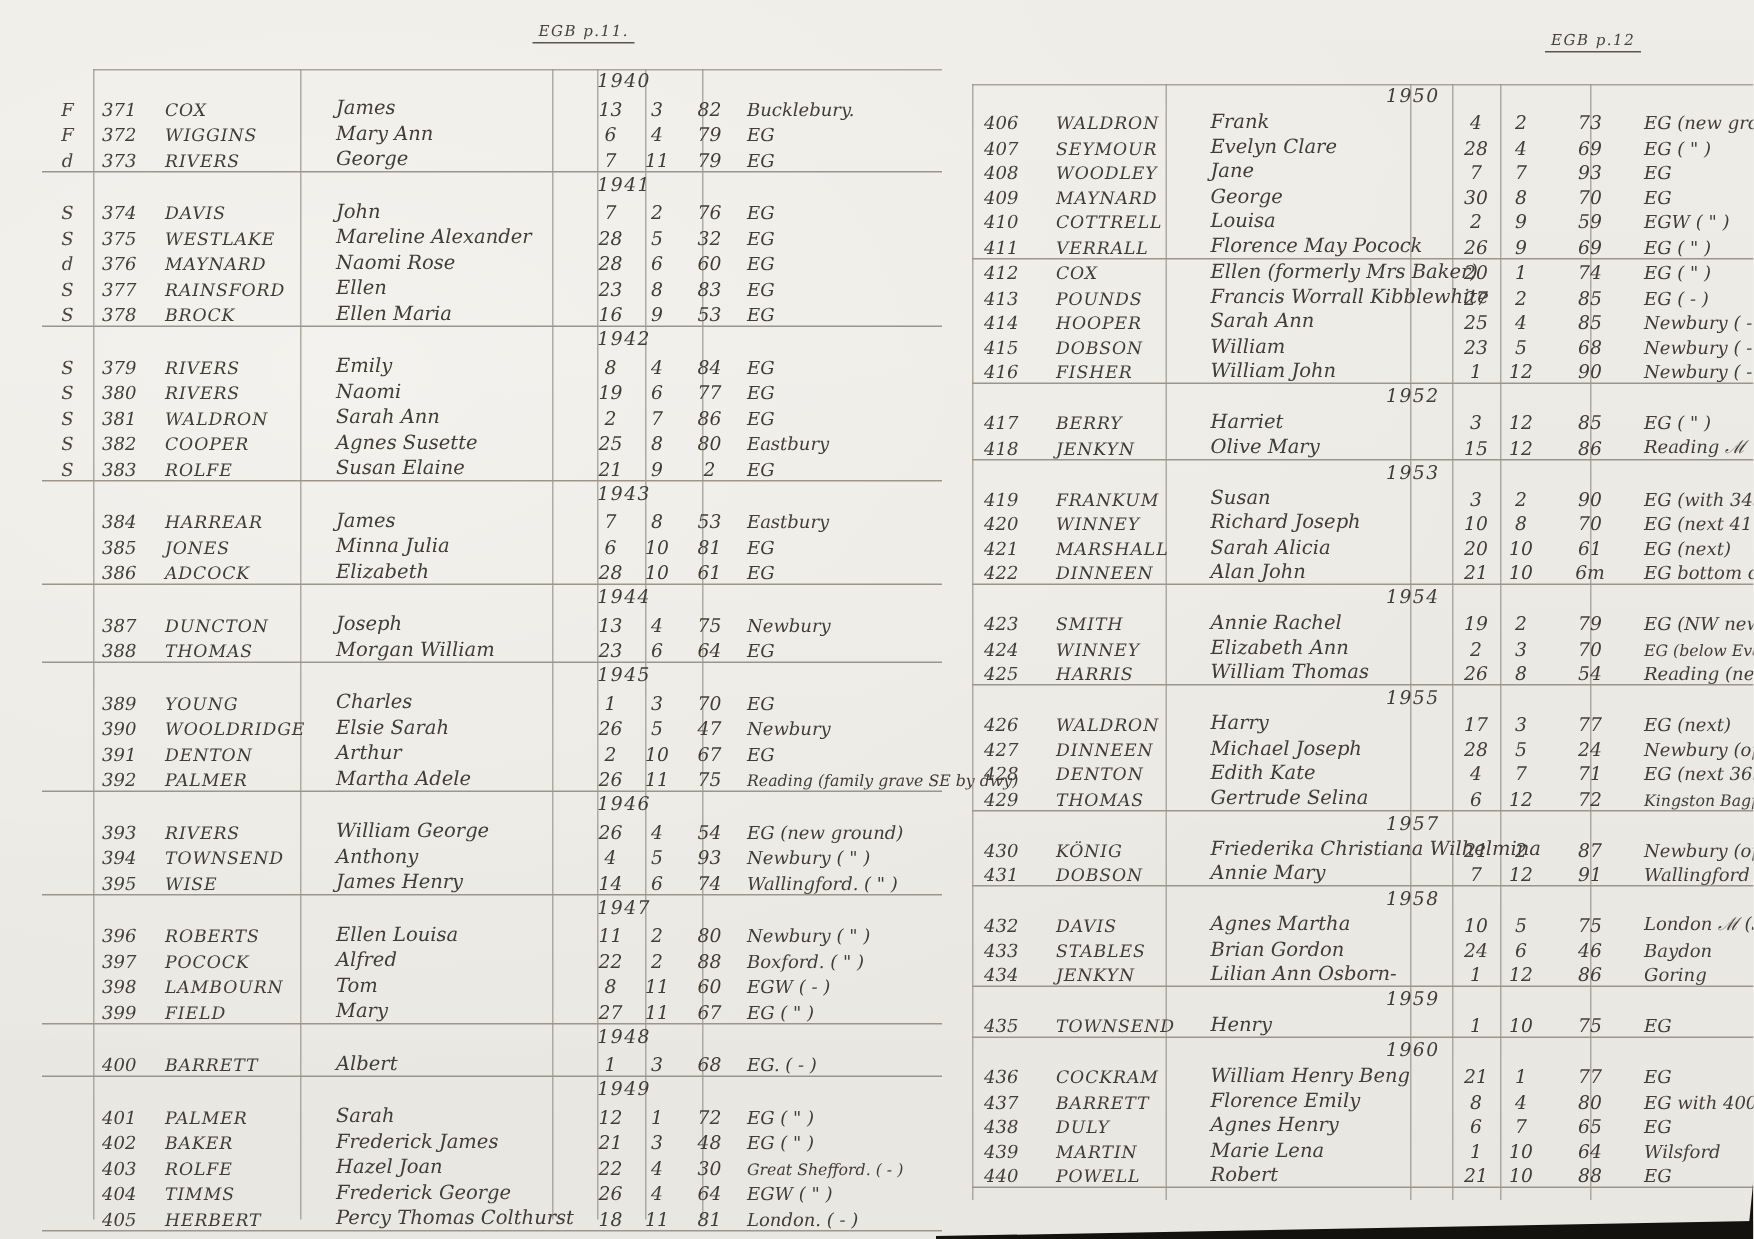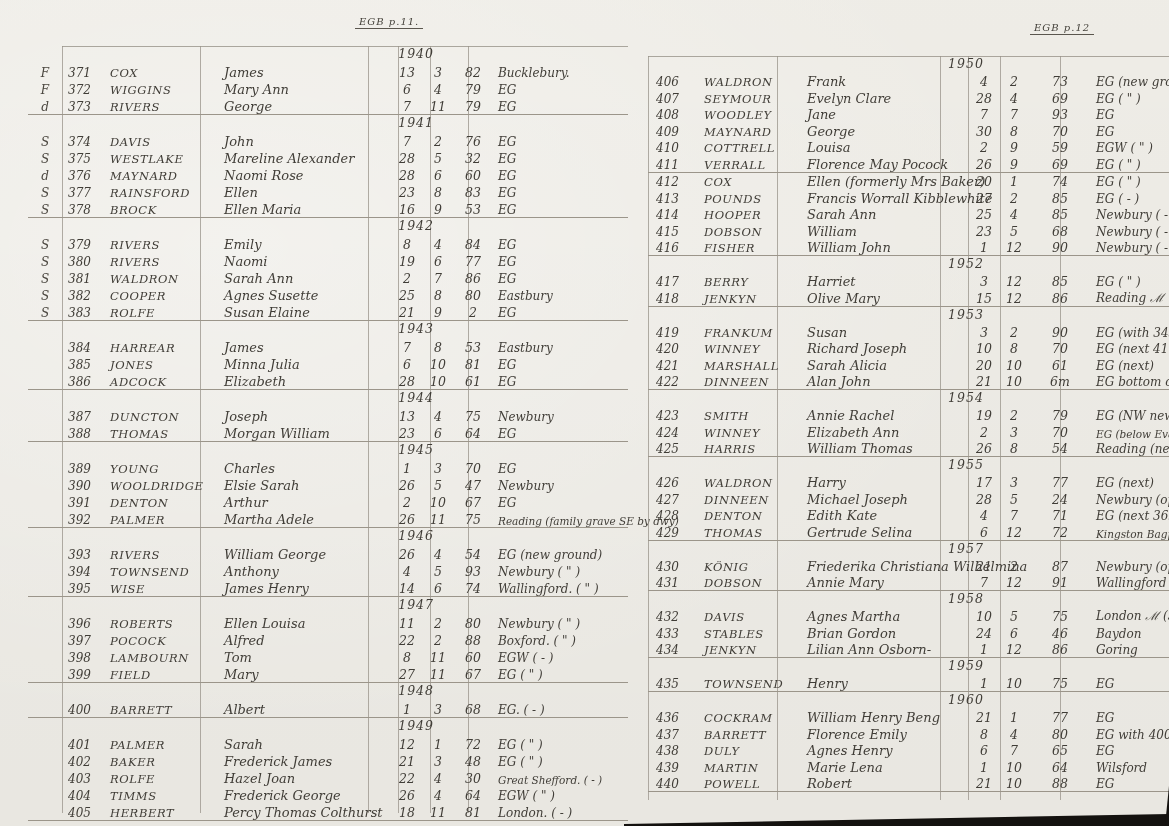--- a/index.html
+++ b/index.html
@@ -53,21 +53,21 @@
   .p12{left:648px;top:56px;width:521px;}
   .p12 .row{height:16.5px;}
   .p12 .cm{width:0;overflow:hidden;}
   .p12 .cno{width:40px;padding-left:8px;}
   .p12 .csn{width:89px;padding-left:8px;}
   .p12 .cfn{width:163px;}
   .p12 .cd{width:28px;}
   .p12 .cmo{width:32px;}
   .p12 .ca{width:60px;}
   .p12 .cpl{width:109px;}
-  .p12 .yr{margin-left:276px;width:84px;text-align:center;height:16.5px;}
+  .p12 .yr{margin-left:276px;width:84px;text-align:left;height:16.5px;}
   
   .scan-edge{
     position:absolute;right:0;bottom:0;width:545px;height:16px;background:#14120f;
     clip-path:polygon(0 88%,100% 25%,100% 100%,0 100%);
   }
   .scan-edge-r{
     position:absolute;right:0;bottom:0;width:4px;height:40px;background:#14120f;
     clip-path:polygon(100% 0,100% 100%,0 100%);
   }
 </style>

